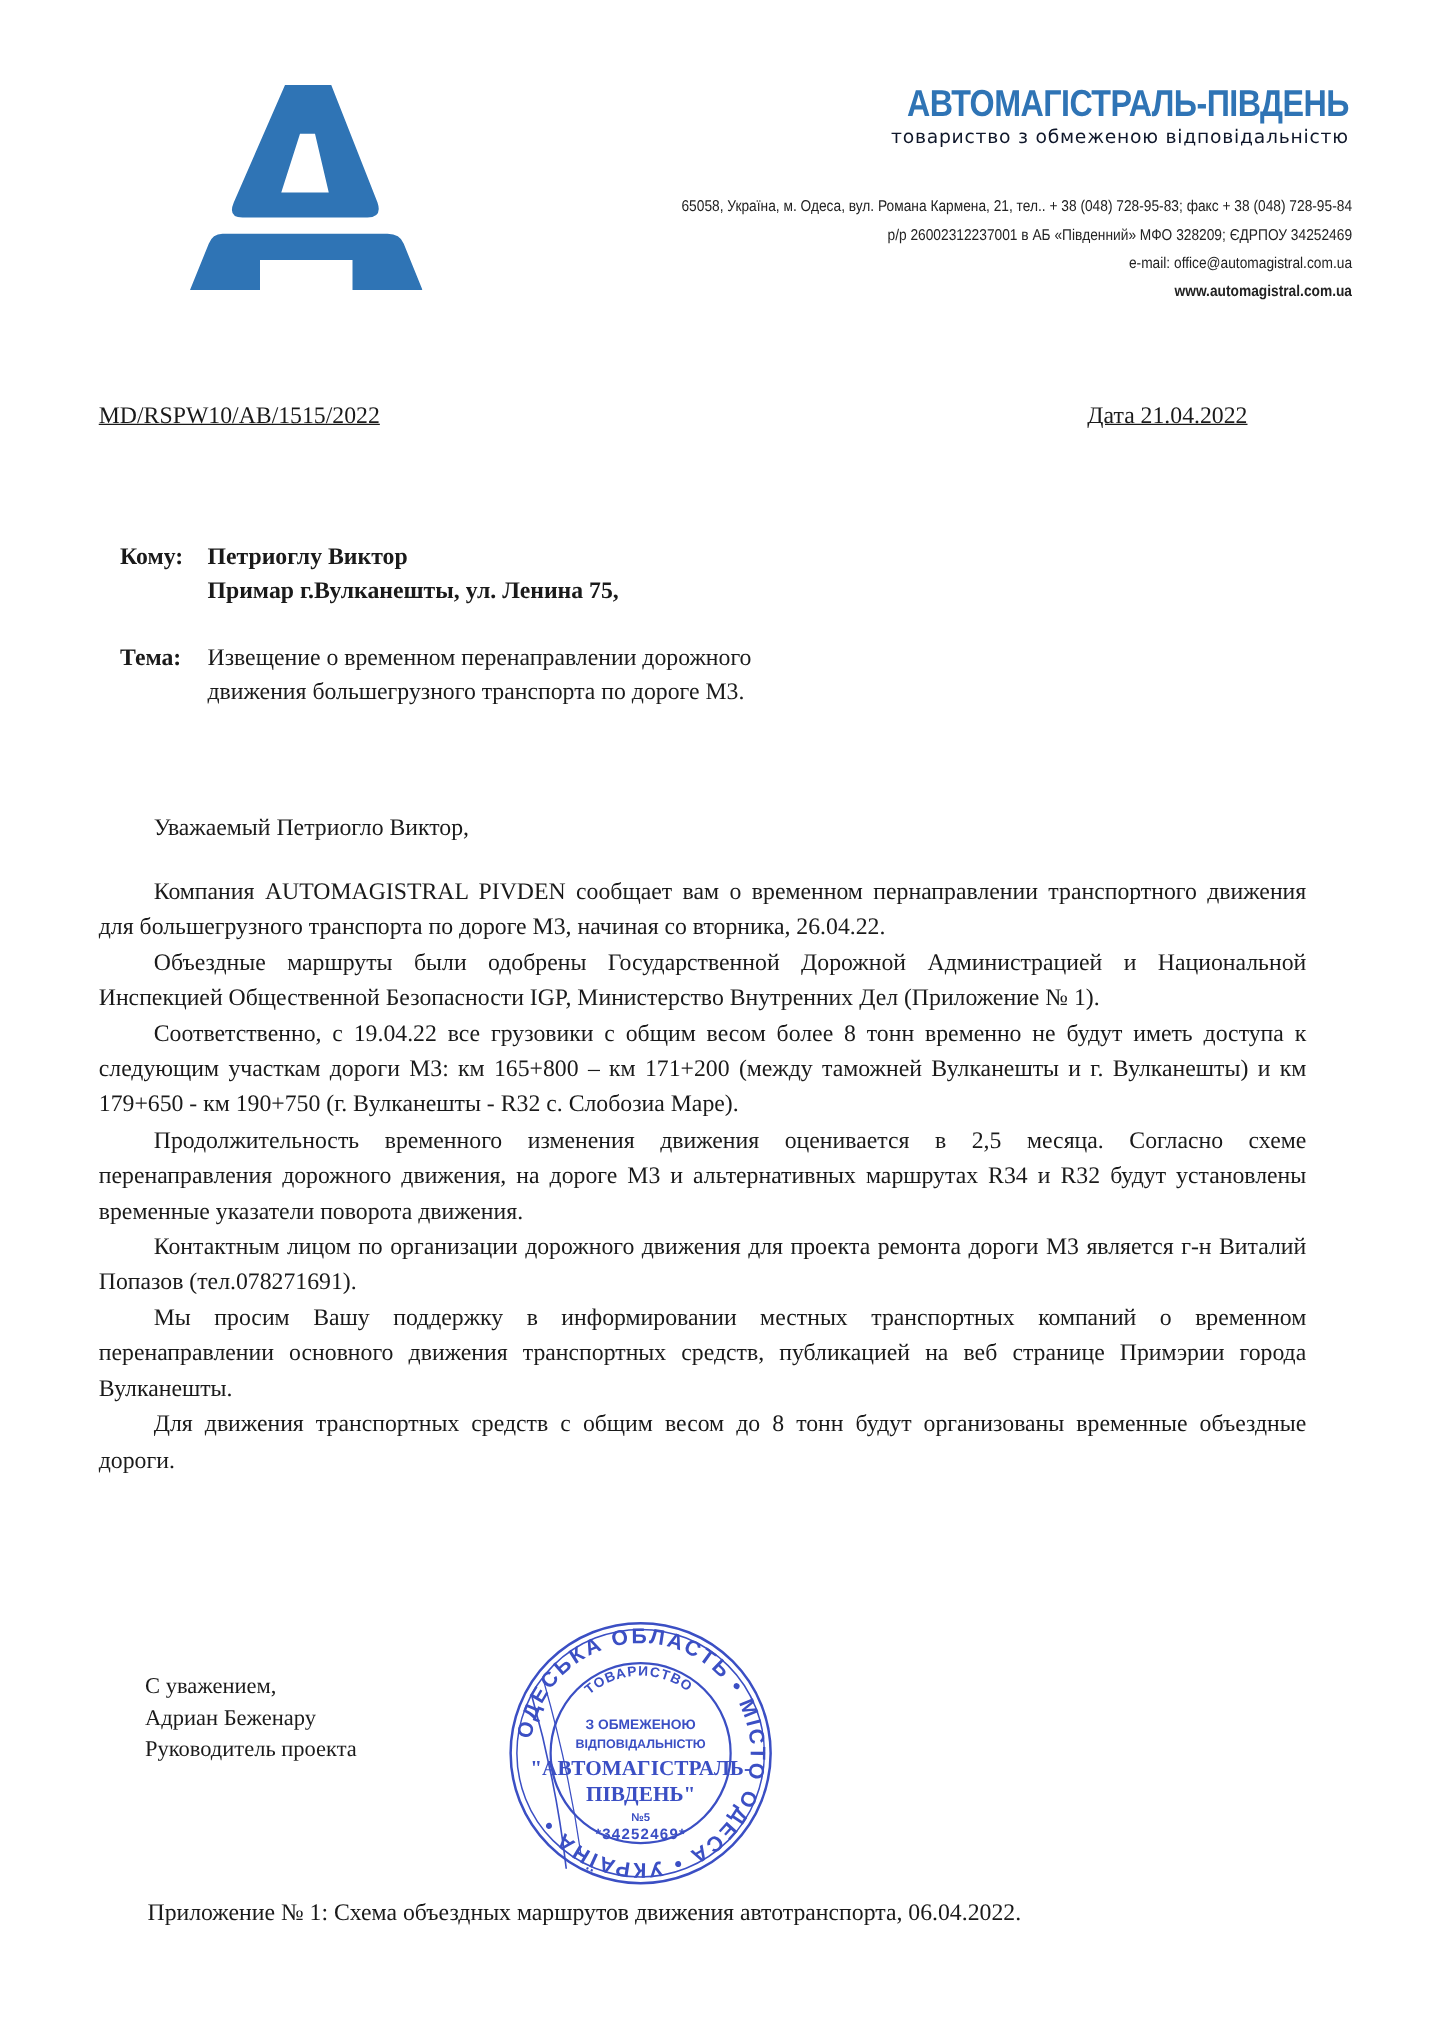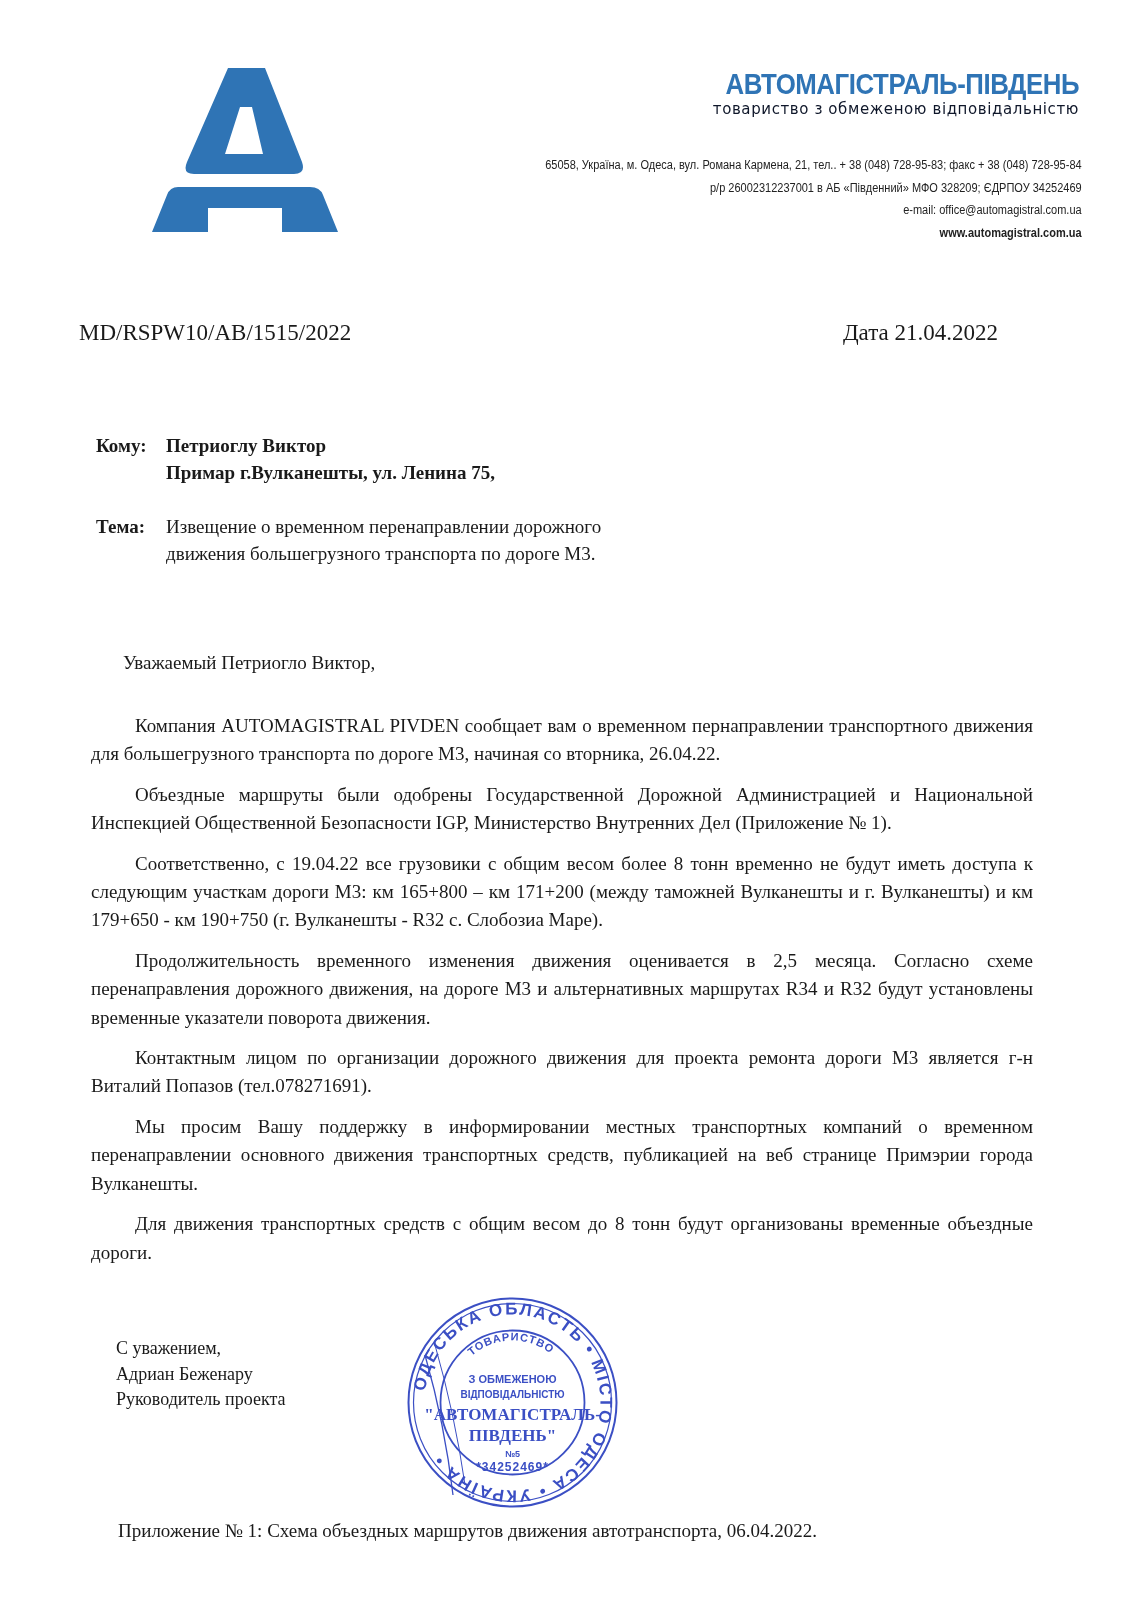--- a/index.html
+++ b/index.html
@@ -9,36 +9,36 @@
   
   #logo { position: absolute; left: 150px; top: 62px; width: 188px; height: 170px; }
   #brand { position: absolute; right: 66px; top: 68px; text-align: right; }
   #brand-name { font-family: "Liberation Sans", sans-serif; font-weight: bold; font-size: 30px; letter-spacing: -0.5px; color: #2f74b5; line-height: 32px; transform: scaleX(0.86); transform-origin: right center; display: block; }
   #brand-sub { font-family: "DejaVu Sans", sans-serif; font-size: 15px; color: #0f172a; letter-spacing: 0.6px; line-height: 18px; display: block; }
   #contacts { position: absolute; right: 63px; top: 154px; text-align: right; font-family: "Liberation Sans", sans-serif; font-size: 12.5px; color: #222; line-height: 22.5px; }
   #contacts div { white-space: nowrap; transform: scaleX(0.88); transform-origin: right center; }
   #contacts .web { font-weight: bold; }
 
   
-  .ref { position: absolute; top: 322px; font-size: 23px; line-height: 22px; }
+  .ref { position: absolute; top: 322px; font-size: 19px; line-height: 22px; text-decoration: underline; }
   #ref-number { left: 79px; }
   #ref-date { right: 147px; }
 
   
   .hdr-block { position: absolute; left: 96px; font-size: 19px; line-height: 27px; }
   #to-block { top: 432px; font-weight: bold; }
   #subject-block { top: 513px; }
   .hdr-row { display: flex; }
   .hdr-label { font-weight: bold; width: 70px; flex: none; }
   .hdr-indent { padding-left: 70px; }
 
   
   #salutation { position: absolute; left: 123px; top: 652px; font-size: 19px; }
   #body { position: absolute; left: 79px; top: 700px; width: 966px; font-size: 19px; line-height: 28.4px; }
-  #body p { margin: 12px; text-align: justify; text-indent: 44px; }
+  #body p { margin: 0; text-align: justify; text-indent: 44px; }
 
   
   #signature { position: absolute; left: 116px; top: 1336px; font-size: 18px; line-height: 25.5px; }
   #stamp { position: absolute; left: 405px; top: 1295px; width: 215px; height: 215px; }
 
   #attachment { position: absolute; left: 118px; top: 1520px; font-size: 19px; }
 </style>
 </head>
 <body class="serif">
 

